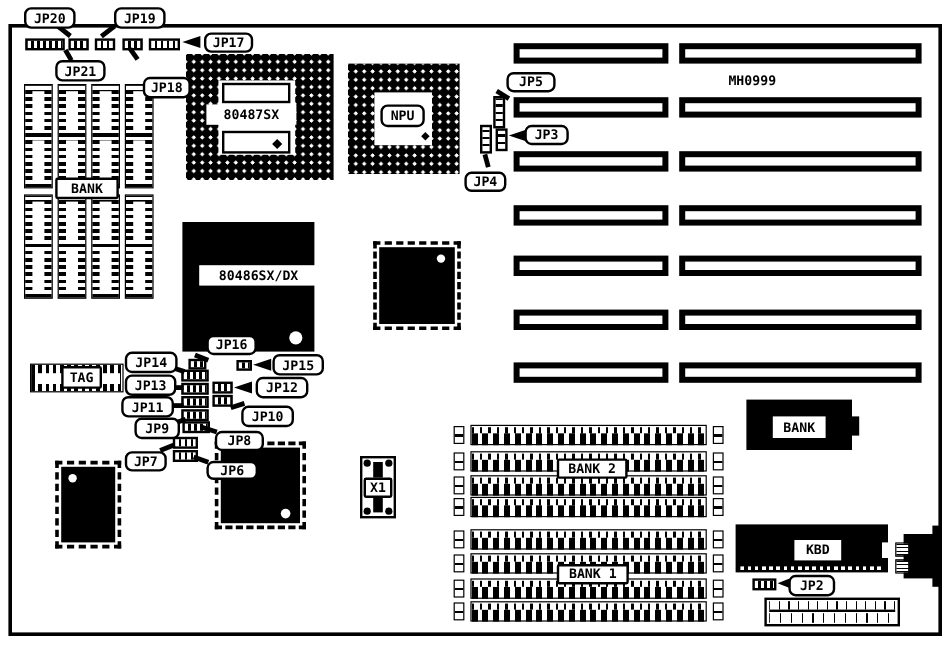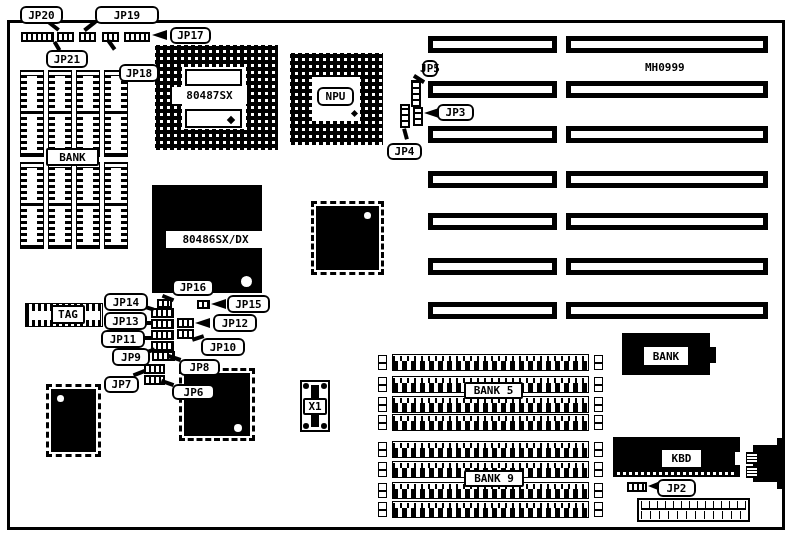--- a/index.html
+++ b/index.html
@@ -56,21 +56,21 @@
   <div class="outline" style="left:7px;top:20px;width:778px;height:510px"></div>
 
   <div class="jh" style="left:21px;top:32px;width:33px;height:10px"></div>
   <div class="jh" style="left:57px;top:32px;width:17px;height:10px"></div>
   <div class="jh" style="left:79px;top:32px;width:17px;height:10px"></div>
   <div class="jh" style="left:102px;top:32px;width:17px;height:10px"></div>
   <div class="jh" style="left:124px;top:32px;width:26px;height:10px"></div>
 
   <div class="callout" style="left:20px;top:6px;width:43px;height:18px">JP20</div>
   <div class="tail" style="left:47px;top:24px;width:13px;transform:rotate(38deg)"></div>
-  <div class="callout" style="left:95px;top:6px;width:64px;height:18px">JP19</div>
+  <div class="callout" style="left:95px;top:6px;width:43px;height:18px">JP19</div>
   <div class="tail" style="left:83px;top:24px;width:14px;transform:rotate(-38deg)"></div>
   <div class="callout" style="left:170px;top:27px;width:41px;height:17px">JP17</div>
   <div class="tri" style="left:152px;top:30px"></div>
   <div class="callout" style="left:46px;top:50px;width:42px;height:18px">JP21</div>
   <div class="tail" style="left:52px;top:44px;width:10px;transform:rotate(60deg)"></div>
   <div class="callout" style="left:119px;top:64px;width:40px;height:18px">JP18</div>
   <div class="tail" style="left:106px;top:43px;width:11px;transform:rotate(55deg)"></div>
 
   <div class="dipv" style="left:20px;top:70px"></div>
   <div class="dipv" style="left:48px;top:70px"></div>
@@ -90,21 +90,21 @@
   </div>
   <div class="callout nob" style="left:172px;top:87px;width:75px;height:17px">80487SX</div>
 
   <div class="pga" style="left:290px;top:53px;width:93px;height:92px">
     <div class="well" style="left:22px;top:24px;width:48px;height:44px"></div>
     <div class="diamond" style="left:62px;top:58px;width:5px;height:5px"></div>
   </div>
   <div class="callout" style="left:317px;top:87px;width:37px;height:19px">NPU</div>
 
   <div class="chip" style="left:152px;top:185px;width:110px;height:108px"></div>
-  <div class="callout nob" style="left:166px;top:231px;width:99px;height:17px">80486SX/DX</div>
+  <div class="callout nob" style="left:166px;top:221px;width:99px;height:17px">80486SX/DX</div>
   <div class="dot" style="left:241px;top:276px;width:11px;height:11px"></div>
 
   <div class="qfp" style="left:316px;top:206px;width:63px;height:64px"></div>
   <div class="dot" style="left:364px;top:212px;width:7px;height:7px"></div>
   <div class="qfp" style="left:51px;top:389px;width:45px;height:63px"></div>
   <div class="dot" style="left:57px;top:395px;width:7px;height:7px"></div>
   <div class="qfp" style="left:184px;top:373px;width:66px;height:63px"></div>
   <div class="dot" style="left:234px;top:424px;width:8px;height:8px"></div>
 
   <div class="diph" style="left:25px;top:303px;width:78px;height:24px"></div>
@@ -141,42 +141,42 @@
   <div class="callout" style="left:179px;top:359px;width:41px;height:17px">JP8</div>
   <div class="tail" style="left:168px;top:356px;width:13px;transform:rotate(18deg)"></div>
   <div class="callout" style="left:104px;top:376px;width:35px;height:17px">JP7</div>
   <div class="tail" style="left:133px;top:371px;width:13px;transform:rotate(-22deg)"></div>
   <div class="callout" style="left:172px;top:384px;width:43px;height:16px">JP6</div>
   <div class="tail" style="left:161px;top:381px;width:13px;transform:rotate(20deg)"></div>
 
   <div class="jv" style="left:411px;top:80px;width:10px;height:27px"></div>
   <div class="jv" style="left:413px;top:107px;width:10px;height:19px"></div>
   <div class="jv" style="left:400px;top:104px;width:10px;height:24px"></div>
-  <div class="callout" style="left:422px;top:60px;width:16px;height:17px">JP5</div>
+  <div class="callout" style="left:422px;top:60px;width:41px;height:17px">JP5</div>
   <div class="tail" style="left:413px;top:77px;width:12px;transform:rotate(32deg)"></div>
   <div class="callout" style="left:437px;top:104px;width:37px;height:17px">JP3</div>
   <div class="tri" style="left:424px;top:108px"></div>
   <div class="callout" style="left:387px;top:143px;width:35px;height:17px">JP4</div>
   <div class="tail" style="left:400px;top:132px;width:11px;transform:rotate(75deg)"></div>
 
   <div class="isa" style="left:428px;top:36px;width:129px"></div>
   <div class="isa" style="left:566px;top:36px;width:202px"></div>
   <div class="isa" style="left:428px;top:81px;width:129px"></div>
   <div class="isa" style="left:566px;top:81px;width:202px"></div>
   <div class="isa" style="left:428px;top:126px;width:129px"></div>
   <div class="isa" style="left:566px;top:126px;width:202px"></div>
   <div class="isa" style="left:428px;top:171px;width:129px"></div>
   <div class="isa" style="left:566px;top:171px;width:202px"></div>
   <div class="isa" style="left:428px;top:213px;width:129px"></div>
   <div class="isa" style="left:566px;top:213px;width:202px"></div>
   <div class="isa" style="left:428px;top:258px;width:129px"></div>
   <div class="isa" style="left:566px;top:258px;width:202px"></div>
   <div class="isa" style="left:428px;top:302px;width:129px"></div>
   <div class="isa" style="left:566px;top:302px;width:202px"></div>
-  <div class="txt" style="left:645px;top:61px">MH0999</div>
+  <div class="txt" style="left:607px;top:61px">MH0999</div>
 
   <div class="simm" style="top:354px">
       <i class="cap" style="left:0"></i>
       <i class="teeth"></i>
       <i class="cap" style="right:0"></i>
     </div>
   <div class="simm" style="top:376px">
       <i class="cap" style="left:0"></i>
       <i class="teeth"></i>
       <i class="cap" style="right:0"></i>
@@ -204,22 +204,22 @@
   <div class="simm" style="top:482px">
       <i class="cap" style="left:0"></i>
       <i class="teeth"></i>
       <i class="cap" style="right:0"></i>
     </div>
   <div class="simm" style="top:501px">
       <i class="cap" style="left:0"></i>
       <i class="teeth"></i>
       <i class="cap" style="right:0"></i>
     </div>
-  <div class="callout sq" style="left:464px;top:382px;width:59px;height:17px">BANK 5</div>
-  <div class="callout sq" style="left:464px;top:470px;width:60px;height:17px">BANK 9</div>
+  <div class="callout sq" style="left:464px;top:382px;width:59px;height:17px">BANK 2</div>
+  <div class="callout sq" style="left:464px;top:470px;width:60px;height:17px">BANK 1</div>
 
   <div class="abs" style="left:300px;top:380px;width:30px;height:52px;border:2px solid #000;box-sizing:border-box;background:#fff">
     <i style="position:absolute;left:1px;top:1px;width:6px;height:6px;border-radius:50%;background:#000"></i>
     <i style="position:absolute;right:1px;top:1px;width:6px;height:6px;border-radius:50%;background:#000"></i>
     <i style="position:absolute;left:1px;bottom:1px;width:6px;height:6px;border-radius:50%;background:#000"></i>
     <i style="position:absolute;right:1px;bottom:1px;width:6px;height:6px;border-radius:50%;background:#000"></i>
     <i style="position:absolute;left:9px;top:3px;width:8px;height:13px;background:#000"></i>
     <i style="position:absolute;left:9px;bottom:3px;width:8px;height:13px;background:#000"></i>
   </div>
   <div class="callout sq" style="left:303px;top:398px;width:24px;height:17px">X1</div>

